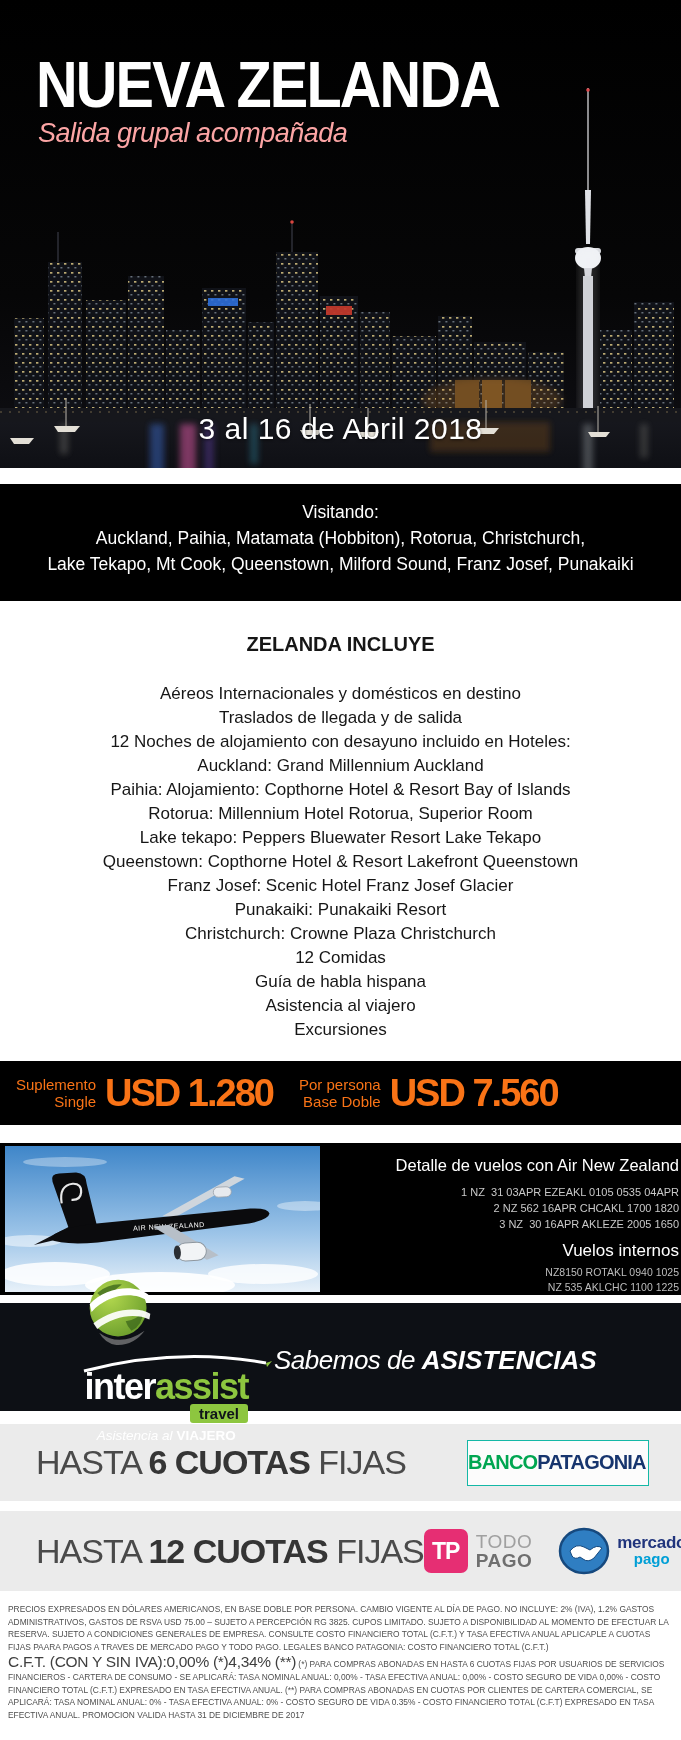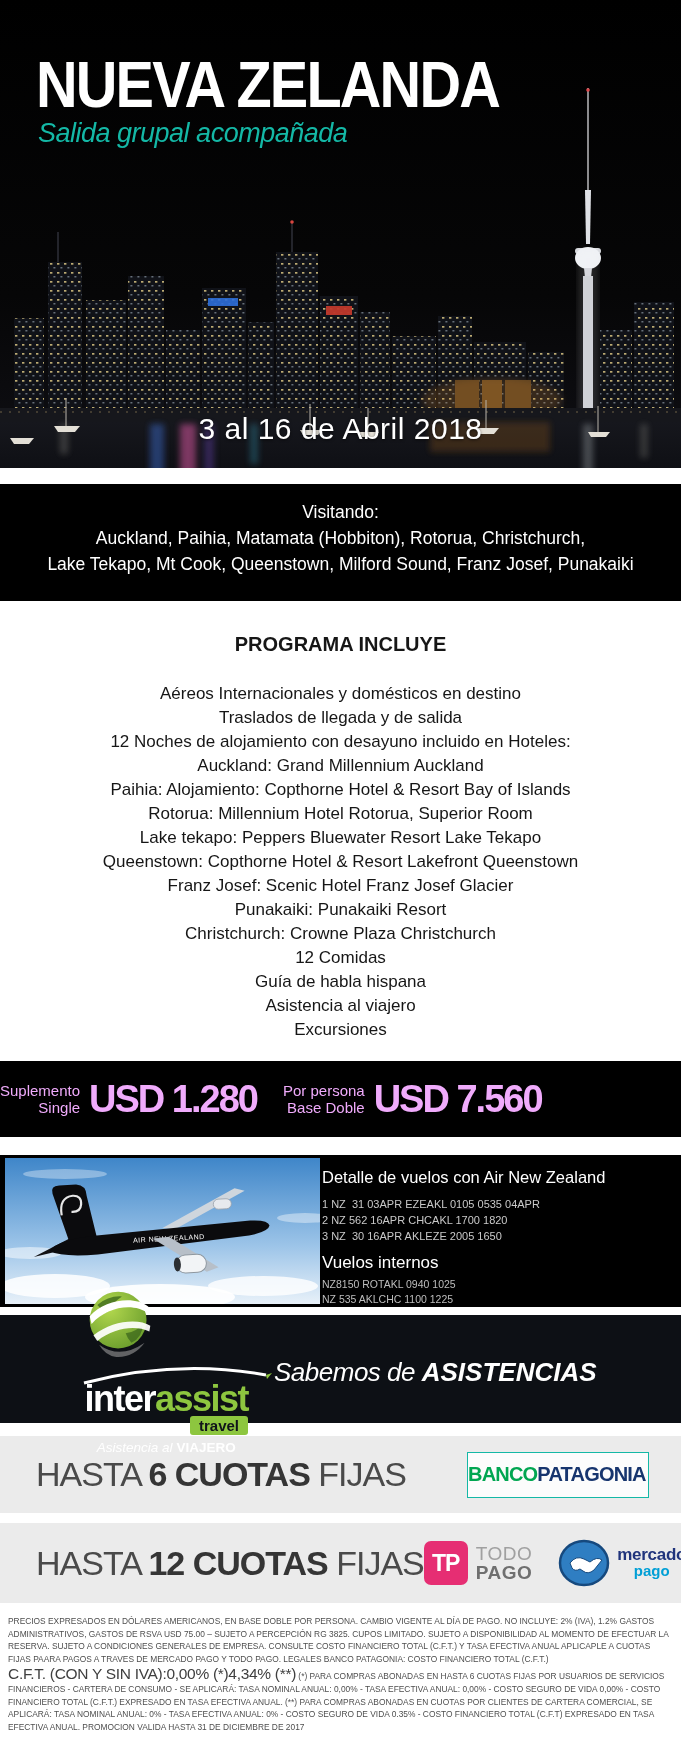--- a/index.html
+++ b/index.html
@@ -5,52 +5,52 @@
   html,body{margin:0;padding:0;background:#fff;}
   .page{position:relative;width:681px;height:1740px;background:#fff;overflow:hidden;
         font-family:"Liberation Sans",sans-serif;}
 
   
   .hero{position:relative;width:681px;height:468px;background:#000;overflow:hidden;}
   .hero svg.skyline{position:absolute;left:0;top:0;width:681px;height:497px;display:block;}
   .hero-title{position:absolute;left:36px;top:48px;margin:0;color:#fff;font-size:64px;
               font-weight:bold;letter-spacing:-2px;transform:scaleX(.9);transform-origin:left top;
               white-space:nowrap;}
-  .hero-subtitle{position:absolute;left:38px;top:118px;color:#14b8a6;font-style:italic;
+  .hero-subtitle{position:absolute;left:38px;top:118px;color:#fca5a5;font-style:italic;
                  font-size:27px;letter-spacing:-.5px;}
   .hero-date{position:absolute;left:0;right:0;bottom:22px;text-align:center;color:#fff;
              font-size:30px;letter-spacing:.5px;text-shadow:0 1px 3px rgba(0,0,0,.6);}
 
   
   .visiting{width:681px;height:117px;margin-top:16px;background:#000;color:#fff;
             text-align:center;padding-top:15px;box-sizing:border-box;}
   .visiting-label{font-size:17.5px;line-height:26px;}
   .visiting-line{font-size:17.5px;line-height:26px;}
 
   
   .program{width:681px;height:460px;background:#fff;box-sizing:border-box;padding-top:32px;
            text-align:center;color:#161616;}
   .program-title{margin:0;font-size:20px;font-weight:bold;letter-spacing:0;}
   .program-list{margin-top:26px;}
   .program-item{font-size:17px;line-height:24px;}
 
   
-  .pricing{width:681px;height:76px;background:#000;display:flex;align-items:center;
-           box-sizing:border-box;color:#f0abfc;}
+  .pricing{width:681px;height:64px;background:#000;display:flex;align-items:center;
+           box-sizing:border-box;padding-left:16px;color:#f97316;}
   .price-group{display:flex;align-items:center;}
   .price-label{display:flex;flex-direction:column;text-align:right;font-size:15px;
                line-height:17px;margin-right:9px;}
   .price-value{font-size:38px;font-weight:bold;letter-spacing:-2px;white-space:nowrap;}
   .price-group.double{margin-left:26px;}
 
   
   .flights{position:relative;width:681px;height:152px;margin-top:18px;background:#000;color:#fff;}
   .plane-photo{position:absolute;left:5px;top:3px;width:315px;height:146px;overflow:hidden;}
   .plane-photo svg{display:block;}
-  .flight-info{position:absolute;left:322px;right:2px;top:0;bottom:0;text-align:left;
+  .flight-info{position:absolute;left:322px;right:2px;top:0;bottom:0;text-align:right;
                padding-top:13px;}
   .flights-title{font-size:16.5px;margin-bottom:9px;}
   .flight-row{font-size:11px;line-height:16px;color:#c9c9c9;white-space:pre;}
   .flights-subtitle{font-size:17px;margin:9px 0 4px;}
   .flight-row.internal{font-size:10.5px;line-height:15px;color:#bdbdbd;}
 
   
   .assist{width:681px;height:108px;margin-top:8px;background:#0d1015;display:flex;
           align-items:center;justify-content:center;gap:26px;color:#fff;}
   .assist-logo{display:flex;align-items:flex-start;gap:8px;position:relative;flex-direction:column;}
@@ -234,21 +234,21 @@
 
   <section class="visiting">
     <div class="visiting-label">Visitando:</div>
     <div>
         <div class="visiting-line">Auckland, Paihia, Matamata (Hobbiton), Rotorua, Christchurch,</div>
         <div class="visiting-line">Lake Tekapo, Mt Cook, Queenstown, Milford Sound, Franz Josef, Punakaiki</div>
       </div>
   </section>
 
   <section class="program">
-    <h2 class="program-title">PROGRAMA INCLUYE</h2>
+    <h2 class="program-title">ZELANDA INCLUYE</h2>
     <div class="program-list">
         <div class="program-item">Aéreos Internacionales y domésticos en destino</div>
         <div class="program-item">Traslados de llegada y de salida</div>
         <div class="program-item">12 Noches de alojamiento con desayuno incluido en Hoteles:</div>
         <div class="program-item">Auckland: Grand Millennium Auckland</div>
         <div class="program-item">Paihia: Alojamiento: Copthorne Hotel &amp; Resort Bay of Islands</div>
         <div class="program-item">Rotorua: Millennium Hotel Rotorua, Superior Room</div>
         <div class="program-item">Lake tekapo: Peppers Bluewater Resort Lake Tekapo</div>
         <div class="program-item">Queenstown: Copthorne Hotel &amp; Resort Lakefront Queenstown</div>
         <div class="program-item">Franz Josef: Scenic Hotel Franz Josef Glacier</div>

